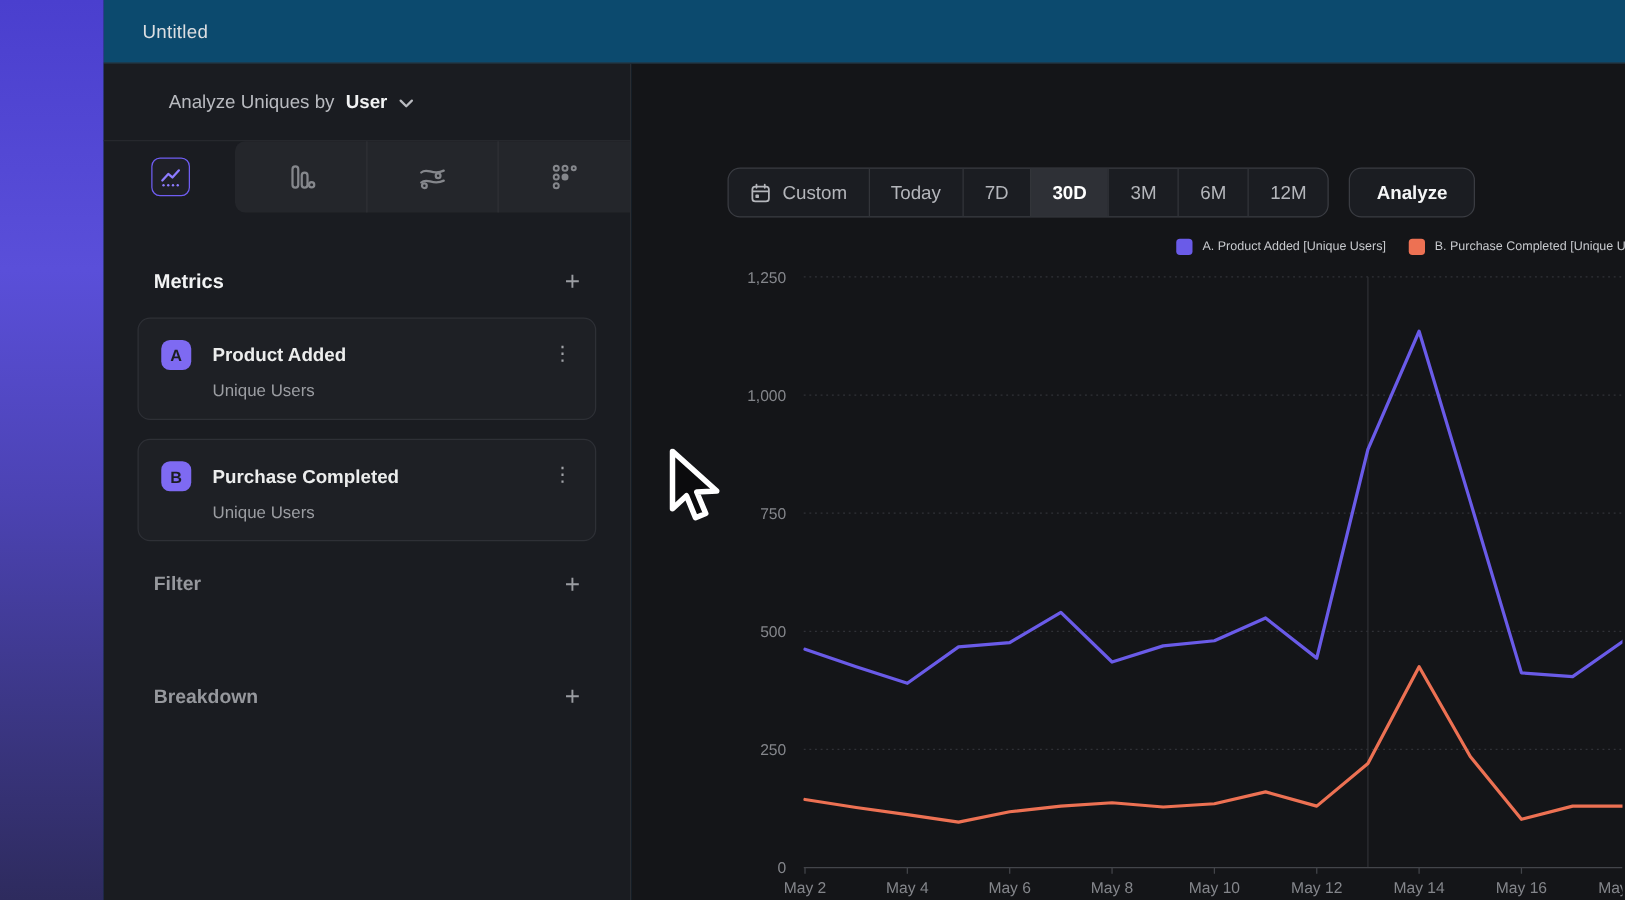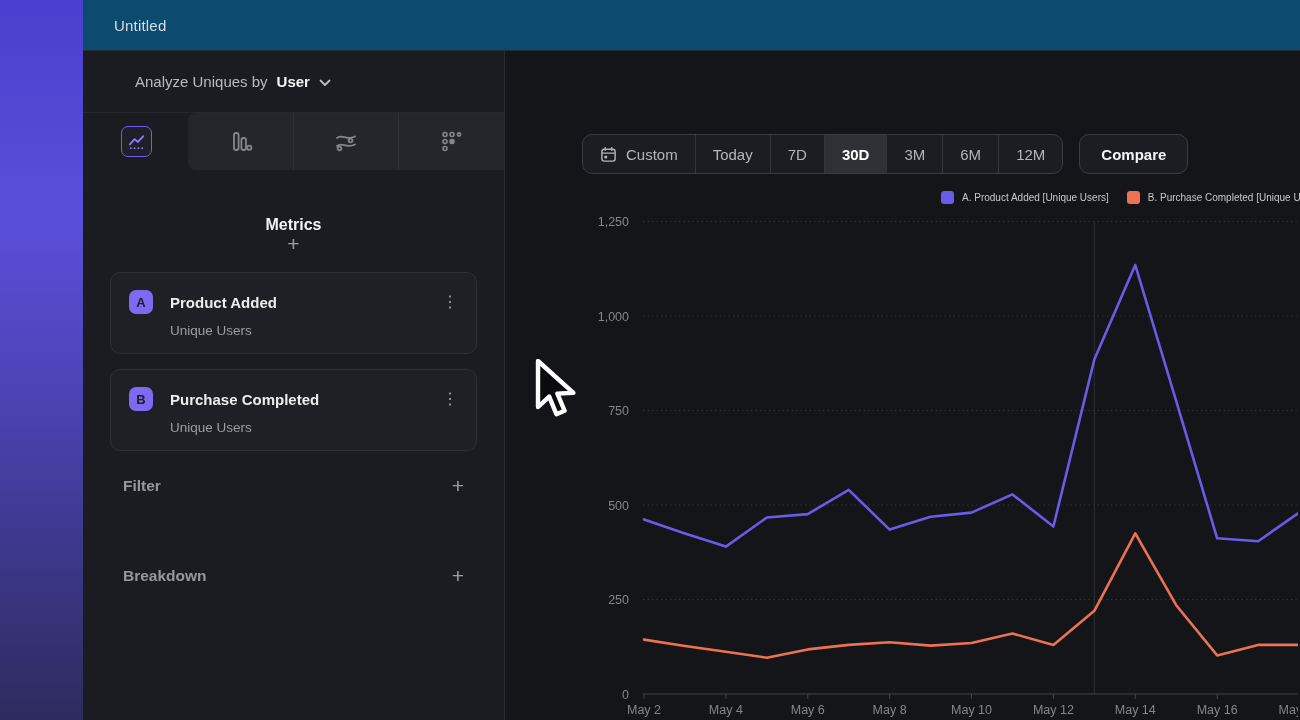--- a/index.html
+++ b/index.html
@@ -32,21 +32,21 @@
   .tabs-row { position:relative; height:57px; }
   .tab-selected { position:absolute; left:38px; top:13px; width:31px; height:31px;
     border:1.5px solid #6f5df2; border-radius:7px; display:flex; align-items:center;
     justify-content:center; background:#1f2027; }
   .tab-strip { position:absolute; left:105px; top:0; right:0; height:57px; background:#24262b;
     border-radius:8px 0 0 8px; display:flex; }
   .tab-cell { flex:1; display:flex; align-items:center; justify-content:center; }
   .tab-cell + .tab-cell { border-left:1px solid #2f3136; }
 
   .section-head { display:flex; align-items:center; justify-content:space-between;
-    margin:46px 40px 0 40px;flex-direction:column; }
+    margin:46px 40px 0 40px; }
   .section-head .name { color:#f2f3f4; font-size:16px; font-weight:700; }
   .plus-btn { color:#9b9da2; font-size:21px; font-weight:300; line-height:20px; cursor:default; }
 
   .metric-card { margin:18px 27px 0 27px; background:#1e2025; border:1px solid #2e3036;
     border-radius:10px; padding:17px 18px 15px 18px; }
   .metric-card + .metric-card { margin-top:15px; }
   .metric-title-row { display:flex; align-items:center; }
   .metric-badge { width:24px; height:24px; border-radius:7px; background:#7e6af2; color:#1b1d22;
     font-size:13px; font-weight:700; display:flex; align-items:center; justify-content:center; }
   .metric-name { margin-left:17px; color:#eceded; font-size:15px; font-weight:600; flex:1; }
@@ -210,21 +210,21 @@
               <div class="range-btn">
                 <span>3M</span>
               </div>
               <div class="range-btn">
                 <span>6M</span>
               </div>
               <div class="range-btn">
                 <span>12M</span>
               </div>
             </div>
-          <div class="compare-btn">Compare</div>
+          <div class="compare-btn">Analyze</div>
         </div>
 
         <div class="legend" id="legend">
             <div class="legend-item">
               <span class="legend-swatch" style="background: rgb(106, 91, 232);"></span>
               <span class="legend-label">A. Product Added [Unique Users]</span>
             </div>
             <div class="legend-item">
               <span class="legend-swatch" style="background: rgb(237, 113, 83);"></span>
               <span class="legend-label">B. Purchase Completed [Unique Users]</span>

